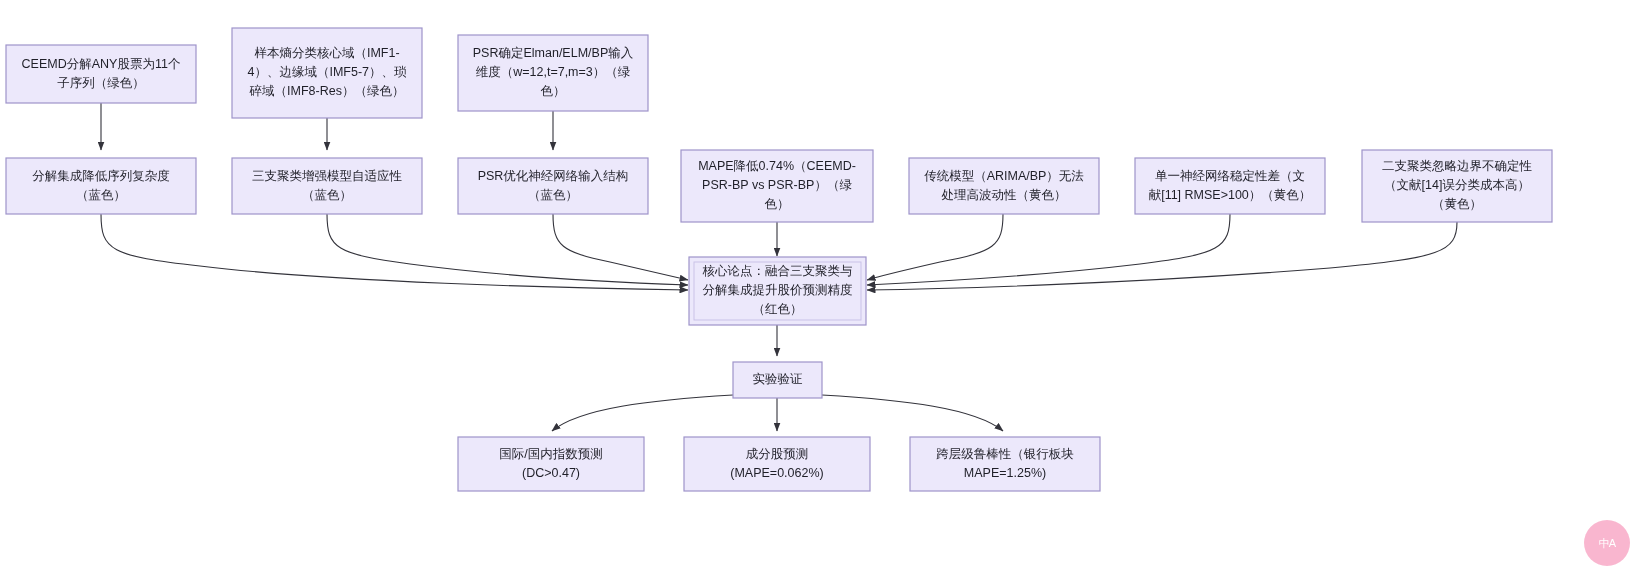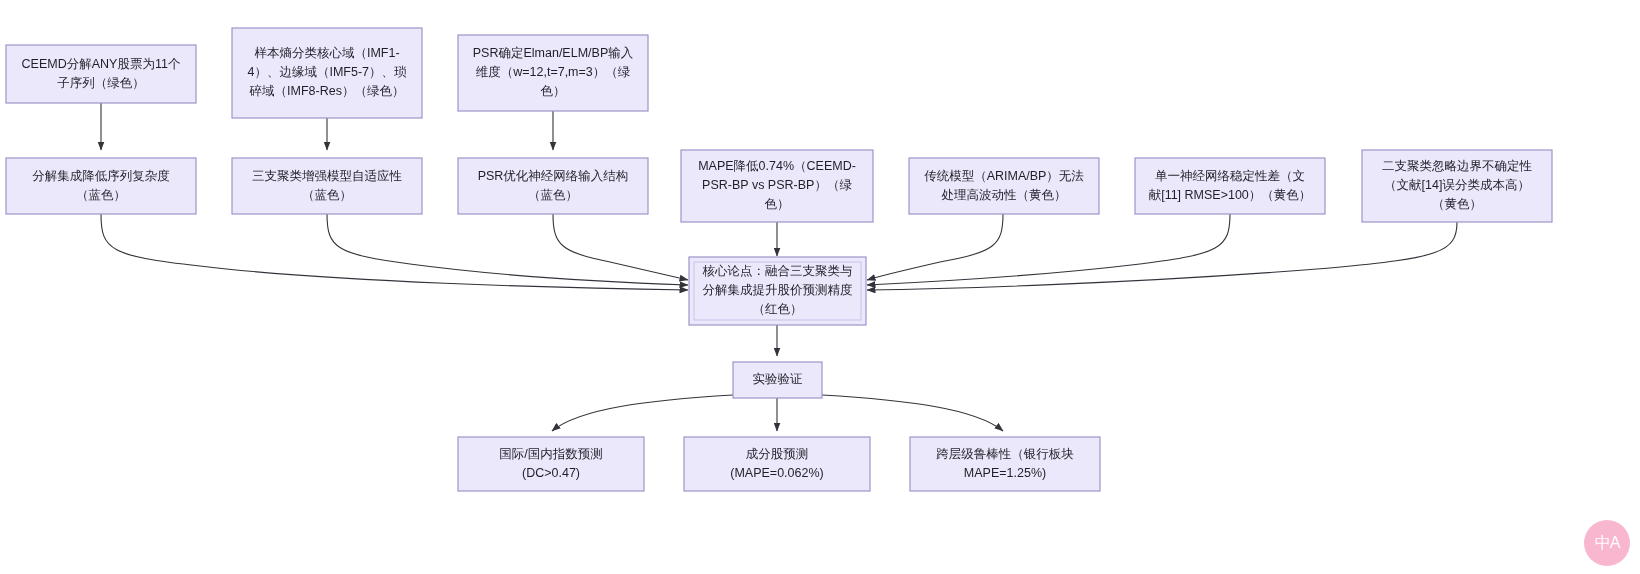--- a/index.html
+++ b/index.html
@@ -54,21 +54,21 @@
     right: 10px;
     bottom: 8px;
     width: 46px;
     height: 46px;
     border-radius: 50%;
     background: #f9b3cd;
     color: #ffffff;
     display: flex;
     align-items: center;
     justify-content: center;
-    font-size: 16px;
+    font-size: 11px;
     font-family: "Liberation Sans", "DejaVu Sans", sans-serif;
     letter-spacing: -1px;
     overflow: hidden;
     opacity: 0.95;
   }
   .watermark-badge span {
     display: block;
     line-height: 1;
   }
 </style>

